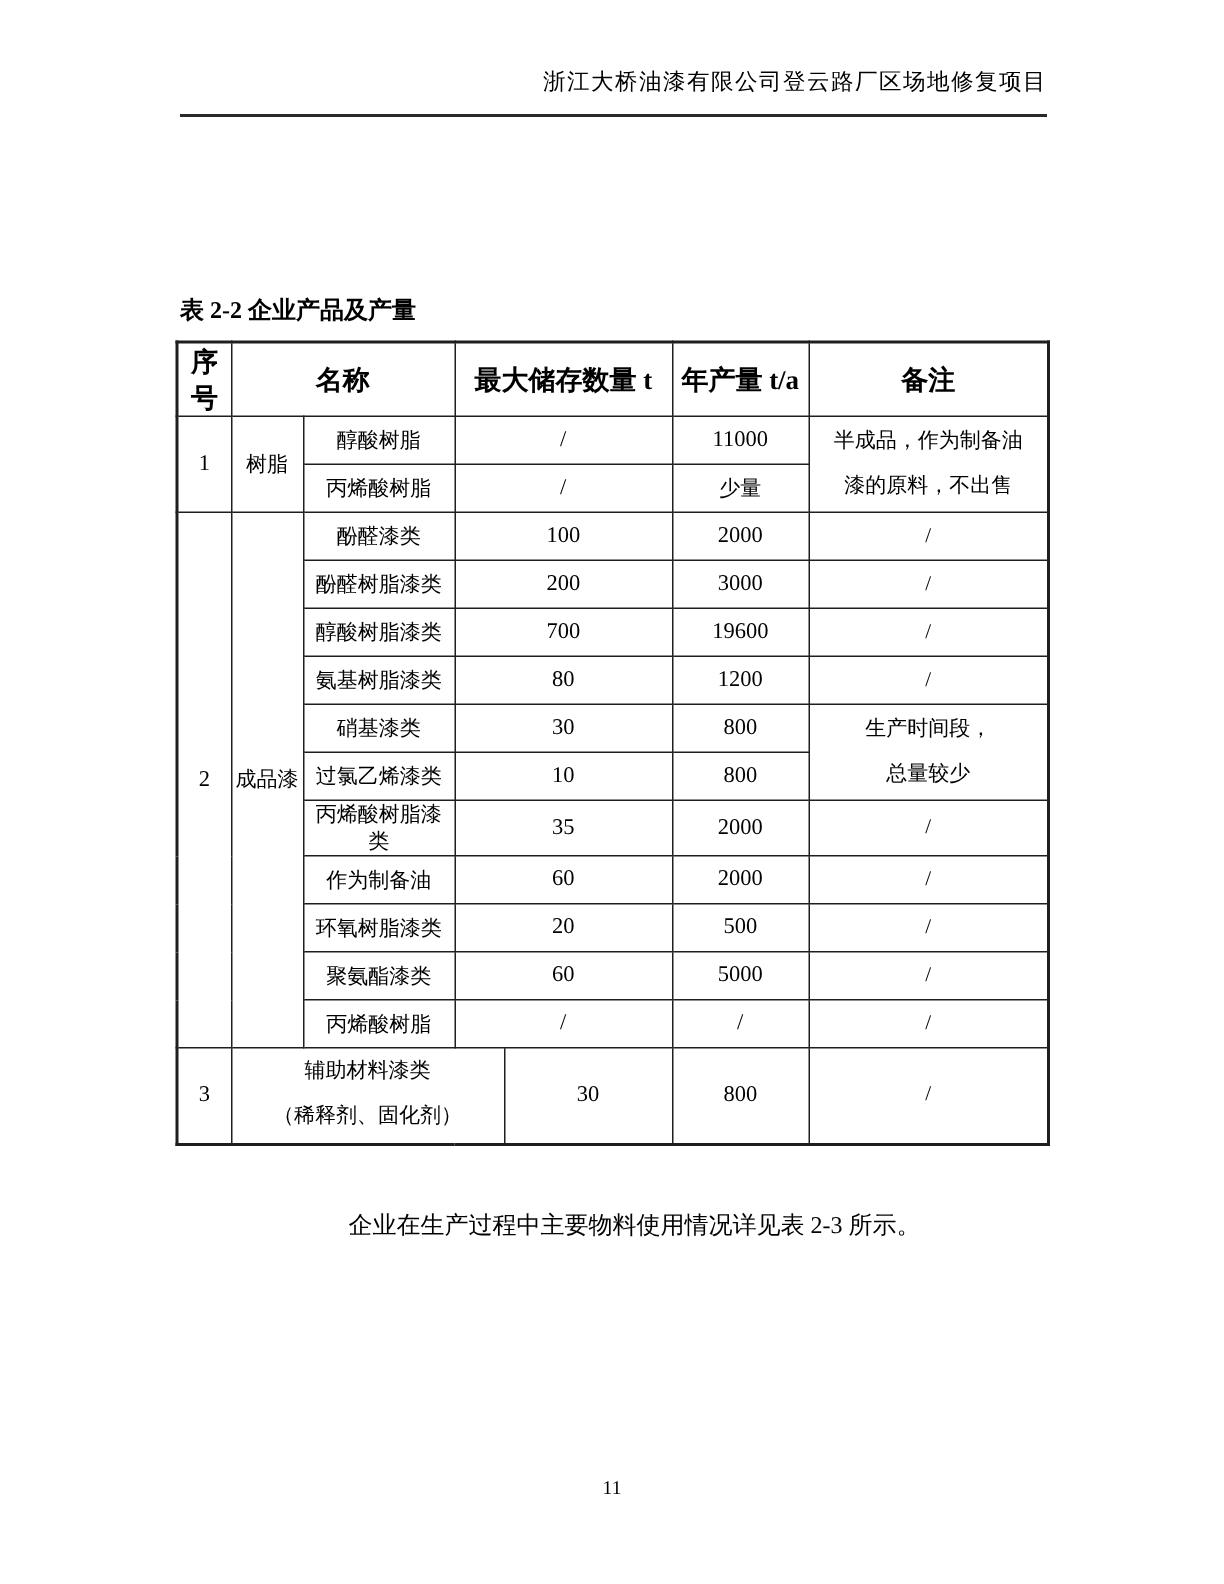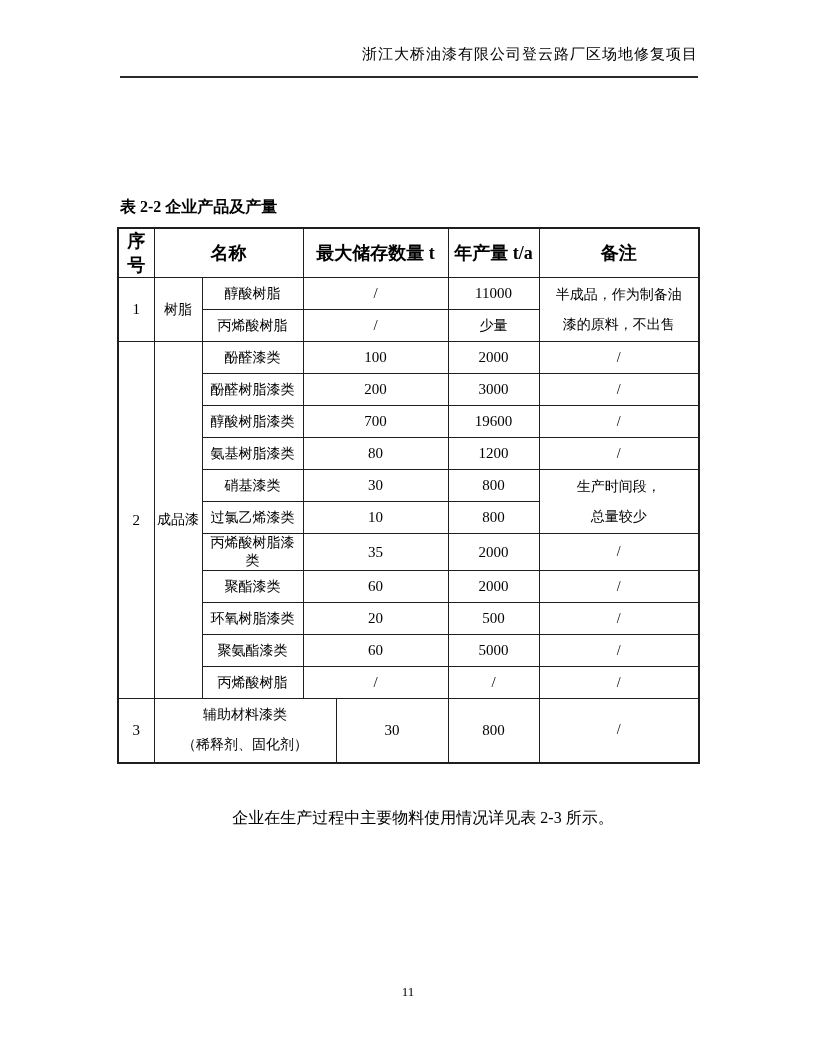--- a/index.html
+++ b/index.html
@@ -153,21 +153,21 @@
         <td colspan="2" class="num-cell">10</td>
         <td class="num-cell">800</td>
       </tr>
       <tr>
         <td>丙烯酸树脂漆类</td>
         <td colspan="2" class="num-cell">35</td>
         <td class="num-cell">2000</td>
         <td>/</td>
       </tr>
       <tr>
-        <td>聚酯漆类</td>
+        <td>作为制备油</td>
         <td colspan="2" class="num-cell">60</td>
         <td class="num-cell">2000</td>
         <td>/</td>
       </tr>
       <tr>
         <td>环氧树脂漆类</td>
         <td colspan="2" class="num-cell">20</td>
         <td class="num-cell">500</td>
         <td>/</td>
       </tr>

